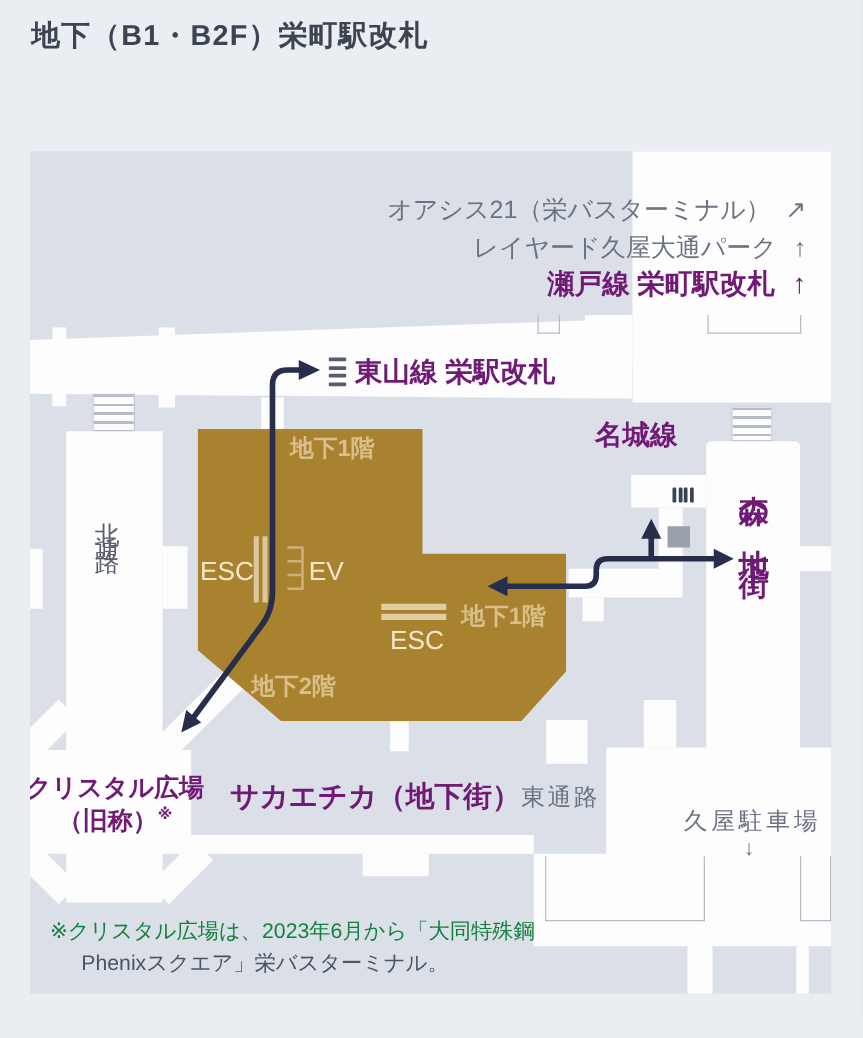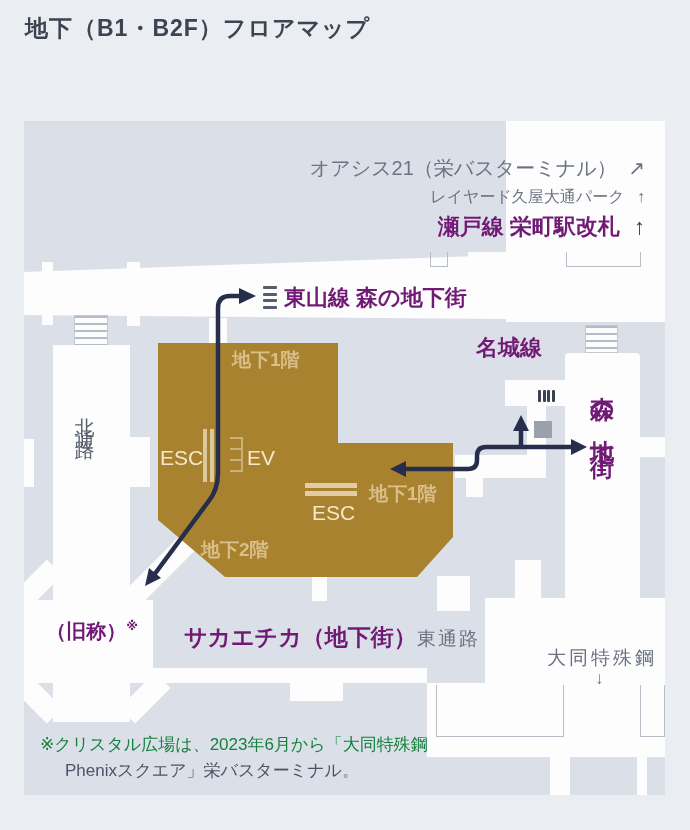--- a/index.html
+++ b/index.html
@@ -48,21 +48,21 @@
   .escbars-h i{display:block;height:5px;width:52px;background:#e0cda4;}
   .ev-icon{
     border-right:2px solid #cbb27c;box-sizing:border-box;position:relative;
   }
   .ev-icon i{position:absolute;right:0;height:2px;width:11px;background:#cbb27c;display:block;}
   svg{position:absolute;left:0;top:0;}
 </style>
 </head>
 <body>
 
-<h1 id="page-title">地下（B1・B2F）フロアマップ</h1>
+<h1 id="page-title">地下（B1・B2F）栄町駅改札</h1>
 
 <div id="map">
 
   <div class="abs white" style="left:482px;top:0;width:159px;height:201px;"></div>
 
   <div class="abs" style="left:0;top:131px;width:482px;height:68px;background:#fdfdfe;
               clip-path:polygon(0px 20px,482px 3px,482px 67px,0px 63px);"></div>
   <div class="abs white" style="left:18px;top:141px;width:11px;height:12px;"></div>
   <div class="abs white" style="left:103px;top:141px;width:13px;height:12px;"></div>
   <div class="abs white" style="left:18px;top:192px;width:11px;height:12px;"></div>
@@ -143,58 +143,59 @@
       <polygon points="366,348 382,340 382,356"></polygon>
       <polygon points="563,326 547,318 547,334"></polygon>
       <polygon points="497,294 489,310 505,310"></polygon>
     </g>
   </svg>
 
   <div class="abs lbl gray-text" style="right:20px;top:37px;font-size:20px;">
     <span>オアシス21（栄バスターミナル）</span>
     <span style="margin-left:6px;">↗</span>
   </div>
-  <div class="abs lbl gray-text" style="right:20px;top:68px;font-size:16px;">
+  <div class="abs lbl gray-text" style="right:20px;top:68px;font-size:20px;">
     <span>レイヤード久屋大通パーク</span>
     <span style="margin-left:8px;">↑</span>
   </div>
   <div class="abs lbl navy" style="right:20px;top:95px;font-size:22px;">
     <span>瀬戸線 栄町駅改札</span>
     <span style="margin-left:8px;">↑</span>
   </div>
 
   <div class="abs gate-h" style="left:239px;top:165px;width:14px;height:23px;">
       <i></i>
       <i></i>
       <i></i>
       <i></i>
     </div>
-  <div class="abs lbl navy" style="left:260px;top:166px;font-size:22px;">東山線 森の地下街</div>
+  <div class="abs lbl navy" style="left:260px;top:166px;font-size:22px;">東山線 栄駅改札</div>
 
   <div class="abs lbl navy" style="left:424px;top:213px;width:122px;text-align:center;font-size:22px;line-height:1.25;">
     <div>名城線</div>
   </div>
   <div class="abs gate-v" style="left:514px;top:269px;width:17px;height:12px;">
       <i></i>
       <i></i>
       <i></i>
       <i></i>
     </div>
 
   <div class="abs vtext navy" style="left:566px;top:256px;font-size:24px;letter-spacing:8px;">森の地下街</div>
 
   <div class="abs vtext" style="left:51px;top:281px;font-size:20px;letter-spacing:11px;color:#59616f;">北通路</div>
 
   <div class="abs lbl navy" style="left:-8px;top:497px;width:152px;text-align:center;font-size:20px;line-height:1.3;">
+    <div>クリスタル広場</div>
     <div>
       <span>（旧称）</span><sup style="font-size:12px;">※</sup>
     </div>
   </div>
 
   <div class="abs lbl navy" style="left:160px;top:505px;font-size:23px;">サカエチカ（地下街）</div>
   <div class="abs lbl gray-text" style="left:393px;top:508px;font-size:19px;letter-spacing:2px;">東通路</div>
 
-  <div class="abs lbl gray-text" style="left:523px;top:527px;font-size:19px;letter-spacing:3px;">大同特殊鋼</div>
+  <div class="abs lbl gray-text" style="left:523px;top:527px;font-size:19px;letter-spacing:3px;">久屋駐車場</div>
   <div class="abs lbl gray-text" style="left:571px;top:549px;font-size:17px;">↓</div>
 
   <div class="abs lbl" style="left:16px;top:615px;font-size:17px;color:#15803d;">※クリスタル広場は、2023年6月から「大同特殊鋼</div>
   <div class="abs lbl" style="left:41px;top:641px;font-size:17px;color:#4b5365;">Phenixスクエア」栄バスターミナル。</div>
 </div>
 
 </body></html>

